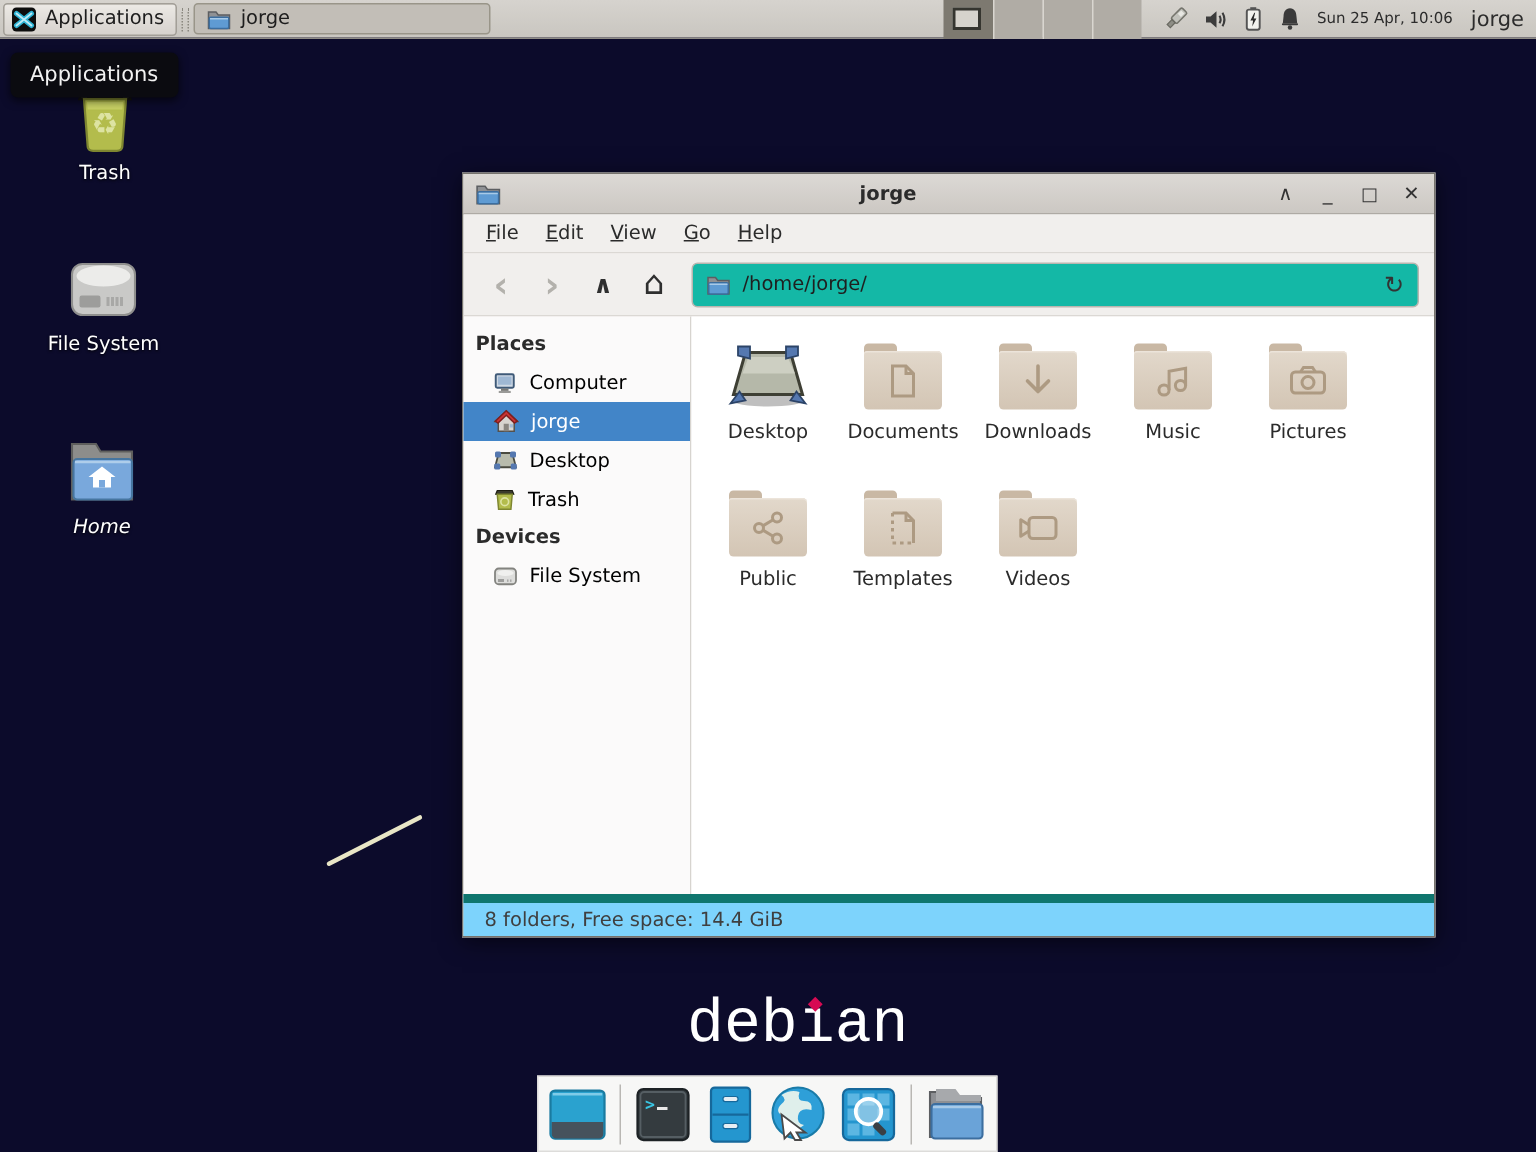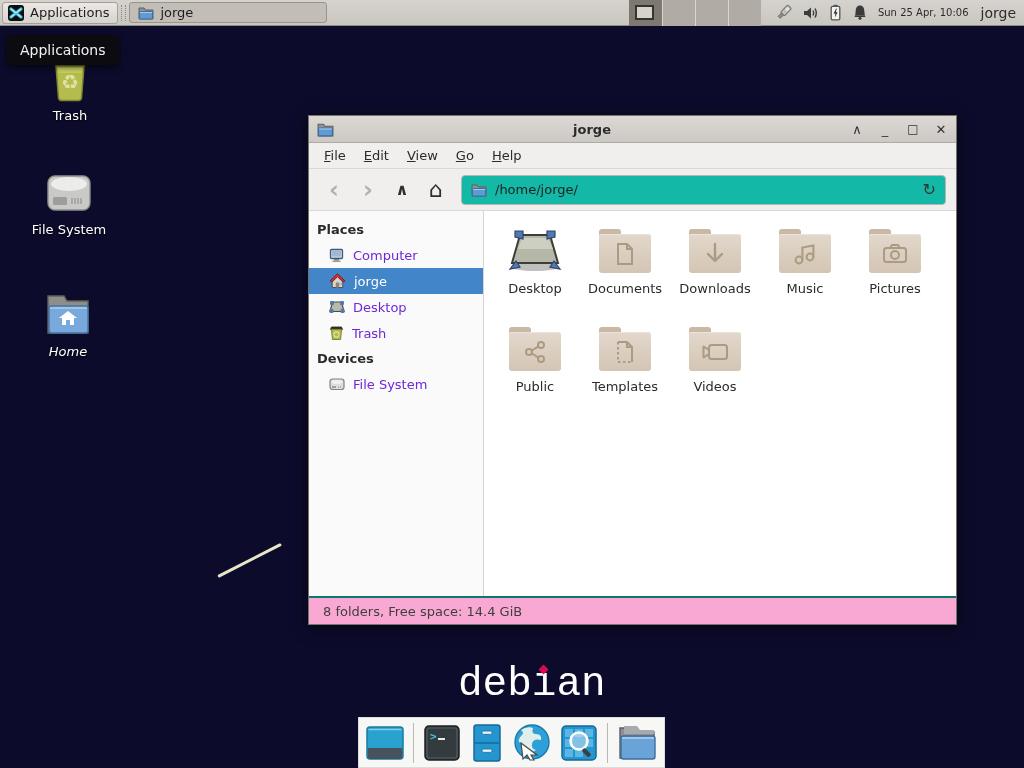--- a/index.html
+++ b/index.html
@@ -71,41 +71,41 @@
   .nav-back,.nav-fwd { font-size:24px; line-height:28px; font-weight:bold; }
   .nav-up { font-size:16px; font-weight:bold; }
   .nav-home { font-size:22px; }
   .pathbar { flex:1; height:30px; margin-left:6px; background:#14b8a6;
     border:1px solid #b9b6b0; border-radius:4px; display:flex; align-items:center;
     padding:0 9px; gap:8px; }
   .pathbar .path-text { flex:1; font-size:13px; color:#1f1f1f; }
   .pathbar .refresh { font-size:16px; color:#333; }
 
   .win-body { flex:1; display:flex; min-height:0; }
-  .sidebar { width:175px; background:#fbfafa; border-right:1px solid #d7d4cf; padding-top:6px; }
+  .sidebar { width:152px; background:#fbfafa; border-right:1px solid #d7d4cf; padding-top:6px; }
   .side-header { font-size:13px; font-weight:bold; color:#2b2b2b; padding:5px 8px; }
   .side-item { display:flex; align-items:center; gap:8px; height:26px; padding-left:20px;
-    font-size:13px; color:#6d28d9; }
+    font-size:13px; color:#000000; }
   .side-item.selected { background:#4285c8; color:#ffffff; }
   .side-item svg { flex:none; }
 
   .main-area { flex:1; background:#ffffff; padding:8px 0 0 6px;
     display:flex; flex-wrap:wrap; align-content:flex-start; }
   .file-cell { width:90px; height:98px; display:flex; flex-direction:column;
     align-items:center; padding-top:10px; gap:8px; }
   .file-cell .flbl { font-size:13px; color:#2b2b2b; }
 
   .folder-ic { position:relative; width:52px; height:44px; }
   .folder-ic .tab { position:absolute; left:0; top:0; width:22px; height:12px;
     background:#c9b8a4; border-radius:3px 3px 0 0; }
   .folder-ic .bodyp { position:absolute; left:0; top:5px; width:52px; height:39px;
     background:linear-gradient(#e2d8cb,#d3c5b4); border-radius:2px 3px 3px 3px;
     box-shadow:inset 0 1px 0 #ece4da; display:flex; align-items:center; justify-content:center; }
 
-  .statusbar { height:28px; background:#f9a8d4; border-top:2px solid #0f766e;
+  .statusbar { height:28px; background:#7dd3fc; border-top:6px solid #0f766e;
     display:flex; align-items:center; padding-left:14px; font-size:13px; color:#3f3f3f; }
 
   
   .dock { position:absolute; left:358px; top:717px; width:307px; height:51px;
     background:#f7f7f6; border:1px solid #dddcda; display:flex; align-items:center;
     gap:6px; padding:0 6px; z-index:20; }
   .dock-sep { width:1px; height:40px; background:#b9b7b3; margin:0 2px; }
   .dock-item { width:42px; height:42px; display:flex; align-items:center; justify-content:center; }
 </style>
 </head>

